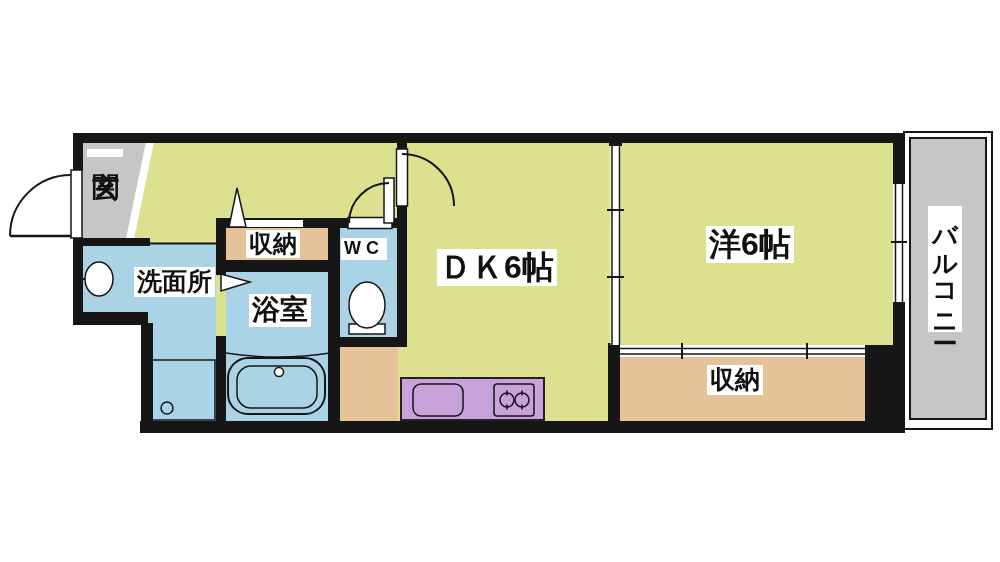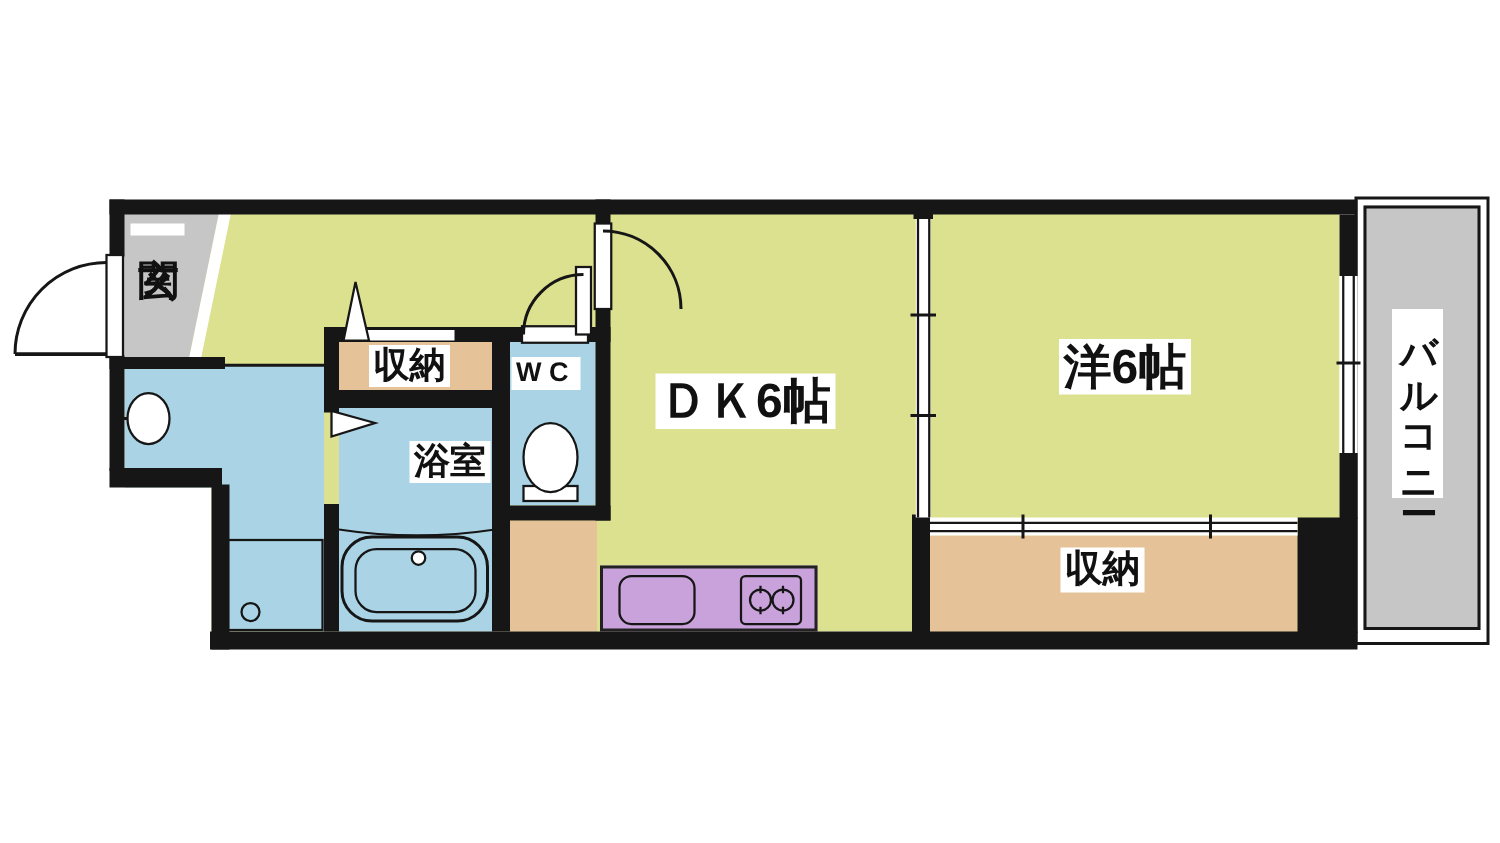--- a/index.html
+++ b/index.html
@@ -145,21 +145,22 @@
         <line x1="895.5" y1="184" x2="895.5" y2="302" stroke-width="1.5"></line>
         <line x1="902.5" y1="184" x2="902.5" y2="302" stroke-width="1.5"></line>
         <line x1="891" y1="242" x2="907" y2="242" stroke-width="2"></line>
       </g>
 
       <line x1="150" y1="243.5" x2="216" y2="243.5" stroke-width="2"></line>
     </g>
   </svg>
 
   <div class="lbl vert" style="left:87px;top:149px;font-size:27px;letter-spacing:3px;">玄関</div>
+  <div class="lbl" style="left:134px;top:267px;font-size:25px;">洗面所</div>
   <div class="lbl" style="left:246px;top:230px;font-size:24px;">収納</div>
   <div class="lbl" style="left:341px;top:238px;font-size:18px;letter-spacing:5px;">WC</div>
-  <div class="lbl" style="left:249px;top:294px;font-size:24px;margin-left:24px;">浴室</div>
+  <div class="lbl" style="left:249px;top:294px;font-size:28px;">浴室</div>
   <div class="lbl" style="left:437px;top:249px;font-size:32px;">ＤＫ6帖</div>
   <div class="lbl" style="left:706px;top:226px;font-size:32px;text-align:right;">洋6帖</div>
   <div class="lbl" style="left:707px;top:365px;font-size:25px;">収納</div>
   <div class="lbl vert" style="left:928px;top:206px;font-size:25px;letter-spacing:2px;">バルコニー</div>
 
 </div>
 
 </body></html>

